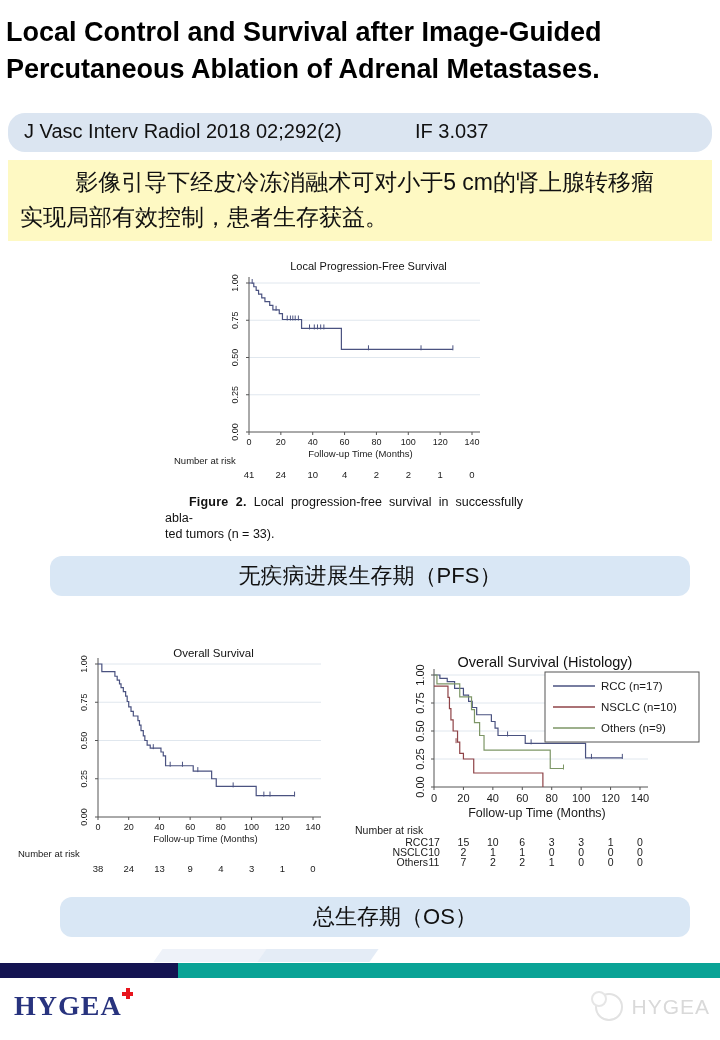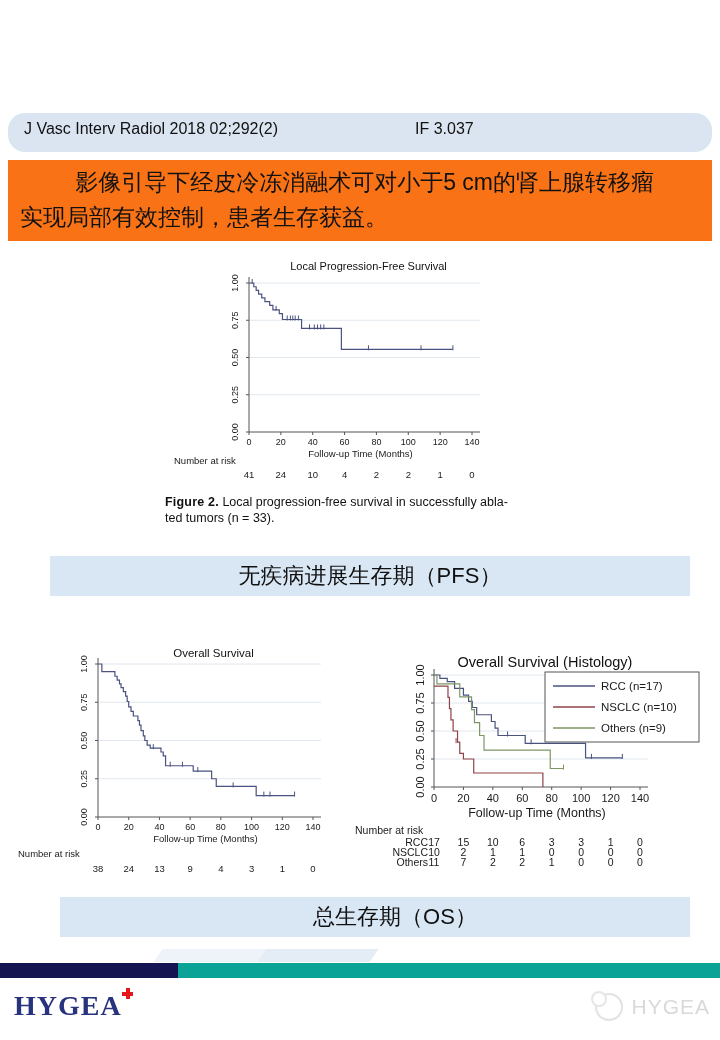--- a/index.html
+++ b/index.html
@@ -4,40 +4,40 @@
 <style>
   * { margin:0; padding:0; box-sizing:border-box; }
   html,body { width:720px; height:1040px; background:#fff; overflow:hidden;
     font-family:"Liberation Sans","DejaVu Sans",sans-serif; }
   .slide { position:relative; width:720px; height:1040px; background:#fff; }
 
   .title-block { position:absolute; left:6px; top:14px; width:710px;
     font-size:27px; font-weight:bold; color:#000; line-height:37px; white-space:pre-line; }
 
   .journal-bar { position:absolute; left:8px; top:113px; width:704px; height:39px;
-    background:#dbe5f1; font-size:16px; color:#111;border-radius:17px; }
+    background:#dbe5f1; font-size:20px; color:#111;border-radius:17px; }
   .journal-bar .cite { position:absolute; left:16px; top:7px; }
   .journal-bar .if { position:absolute; left:407px; top:7px;text-align:right; }
 
   .abstract-box { position:absolute; left:8px; top:160px; width:704px; height:81px;
-    background:#f97316; color:#111; }
+    background:#fef9c3; color:#111; }
   .abstract-box p { padding:5px 10px 0 12px; font-size:23px; line-height:35px;
     text-indent:2.4em; white-space:pre-line; }
 
   .chart { position:absolute; background:#fff; }
   #chart-pfs { left:170px; top:256px; width:345px; height:232px; }
   #chart-os  { left:12px;  top:643px; width:335px; height:242px; }
   #chart-hist{ left:355px; top:643px; width:360px; height:232px; }
 
   .fig-caption { position:absolute; left:165px; top:494px; width:358px;
     font-size:12.5px; line-height:16px; color:#111; text-align:justify; white-space:pre-line; }
-  .fig-caption b { letter-spacing:.2px; }
+  .fig-caption b { letter-spacing:.2px;margin-left:24px; }
 
   .section-bar { position:absolute; height:40px; background:#d9e7f5; color:#111;
-    font-size:22px; text-align:center; line-height:40px; }
+    font-size:22px; text-align:center; line-height:40px;border-radius:12px; }
   #pfs-bar { left:50px; top:556px; width:640px; }
   #os-bar  { left:60px; top:897px; width:630px;padding-left:40px; }
 
   .deco1,.deco2 { position:absolute; top:949px; height:13px; transform:skewX(-35deg); }
   .deco1 { left:158px; width:115px; background:#eef2f9; }
   .deco2 { left:262px; width:112px; background:#e4ecf6; }
 
   .footer-bar-navy { position:absolute; left:0; top:963px; width:178px; height:15px; background:#141452; }
   .footer-bar-teal { position:absolute; left:178px; top:963px; width:542px; height:15px; background:#0aa396; }
 
@@ -53,20 +53,22 @@
   .wm-icon { width:28px; height:28px; border:2px solid #e2e2e2; border-radius:50%; position:relative; margin-right:8px; }
   .wm-icon::before { content:""; position:absolute; left:-6px; top:-4px; width:12px; height:12px;
      border:2px solid #e6e6e6; border-radius:50%; background:#fff; }
   .wm-text { color:#d9d9d9; font-size:21px; letter-spacing:1px; }
 </style>
 </head>
 <body>
 
 <div class="slide">
 
+  <div class="title-block"> Local Control and Survival after Image-Guided
+Percutaneous Ablation of Adrenal Metastases.</div>
 
   <div class="journal-bar">
     <span class="cite">J Vasc Interv Radiol 2018 02;292(2)</span>
     <span class="if">IF 3.037</span>
   </div>
 
   <div class="abstract-box">
     <p>影像引导下经皮冷冻消融术可对小于5 cm的肾上腺转移瘤
 实现局部有效控制，患者生存获益。</p>
   </div>

